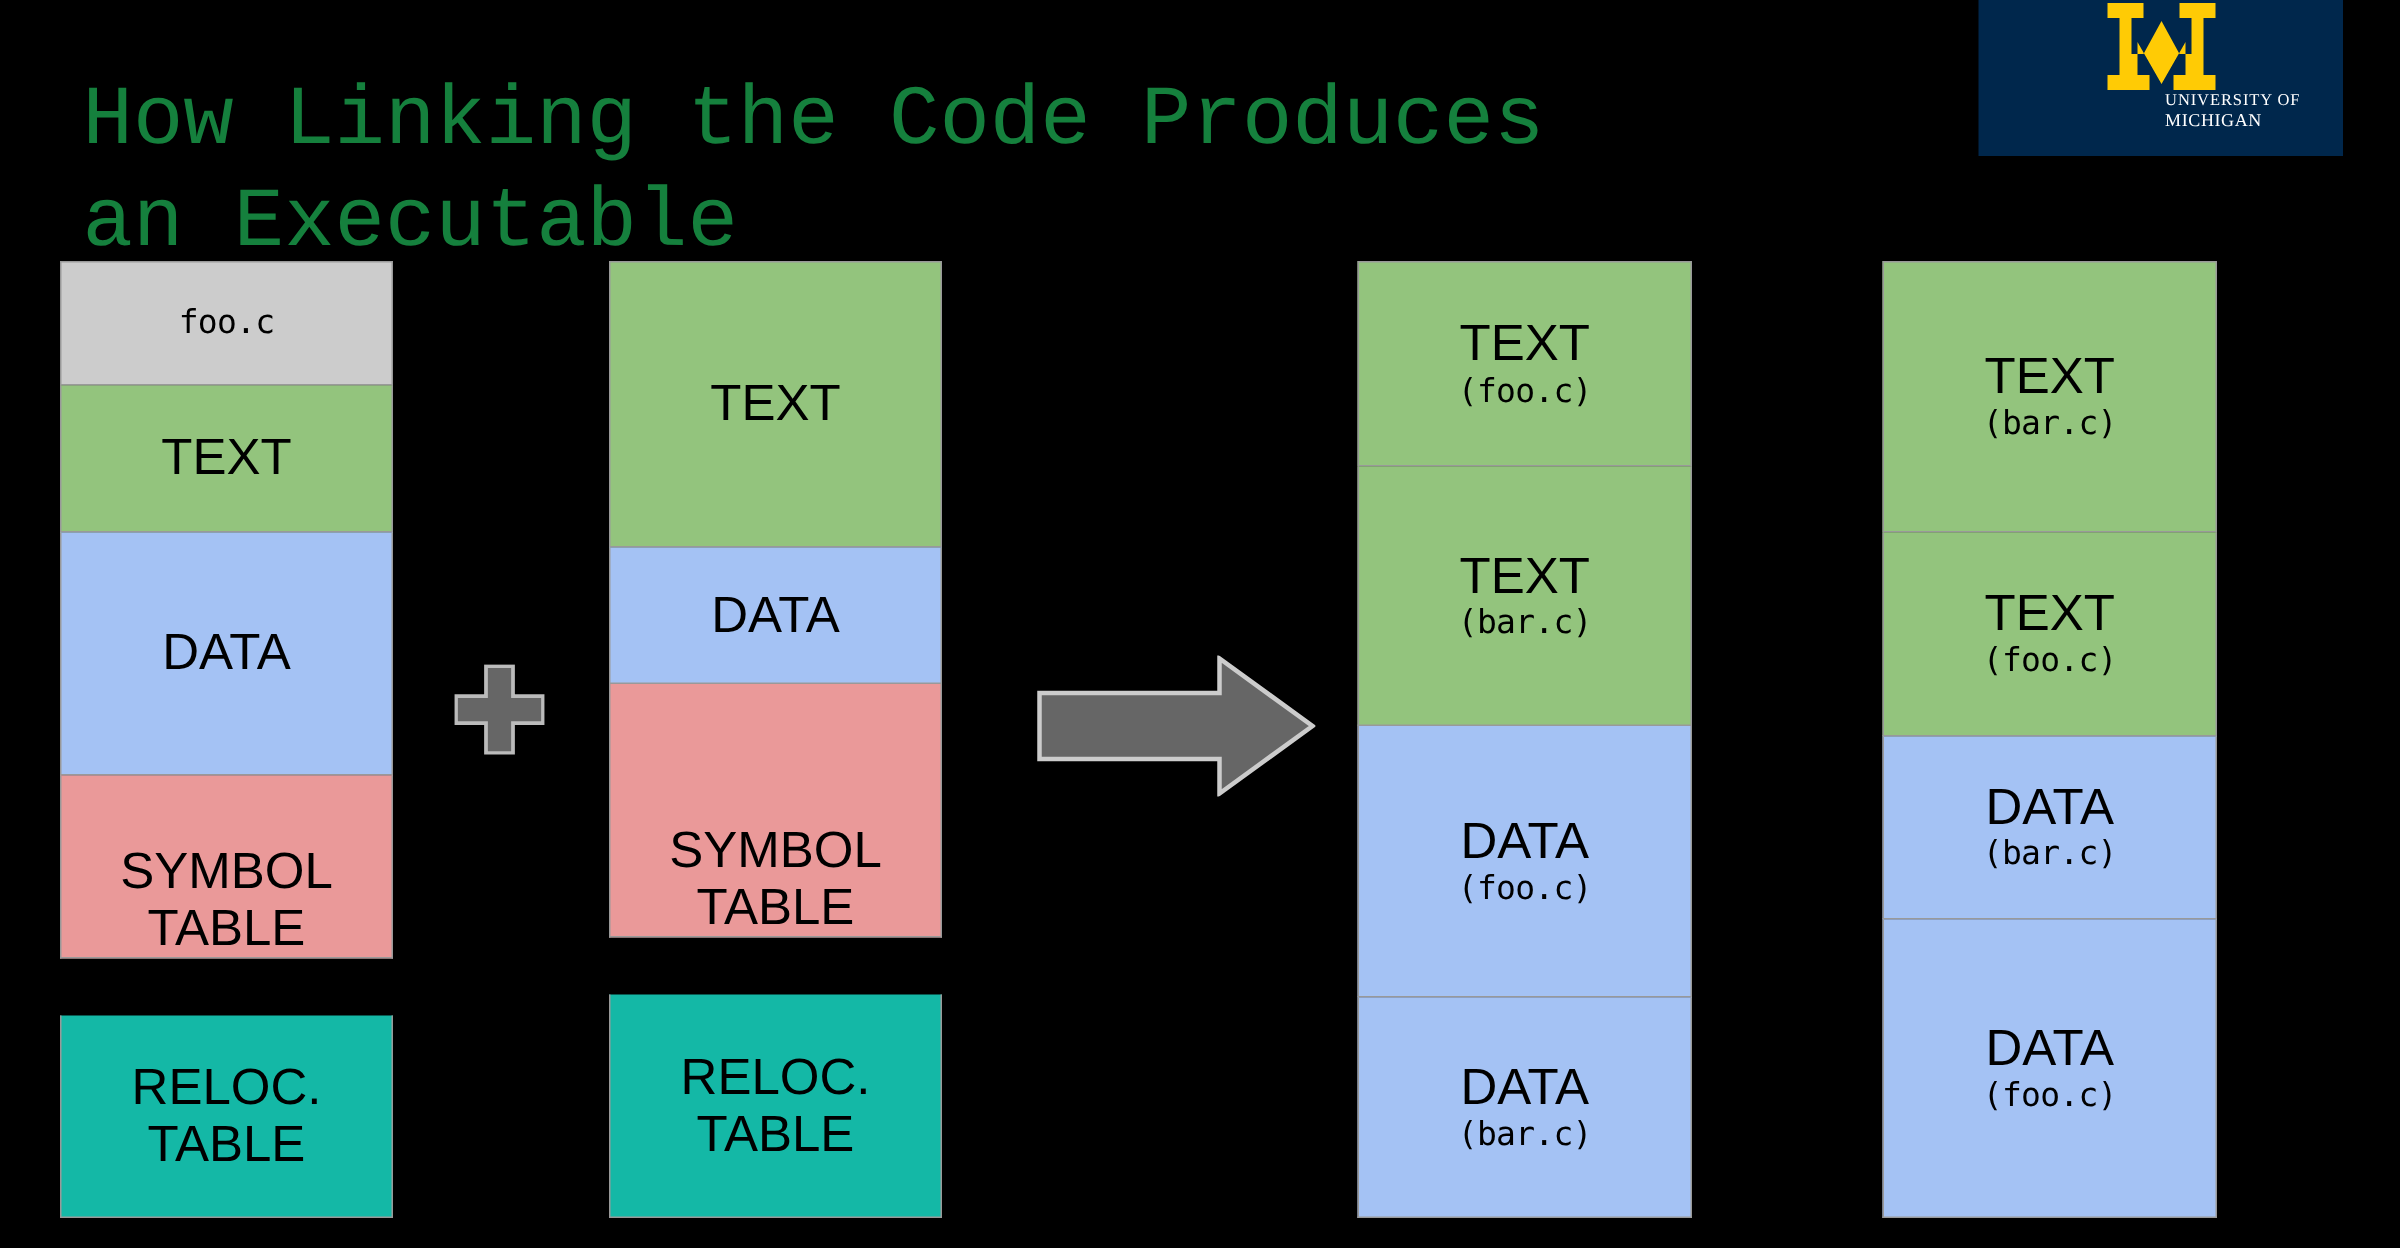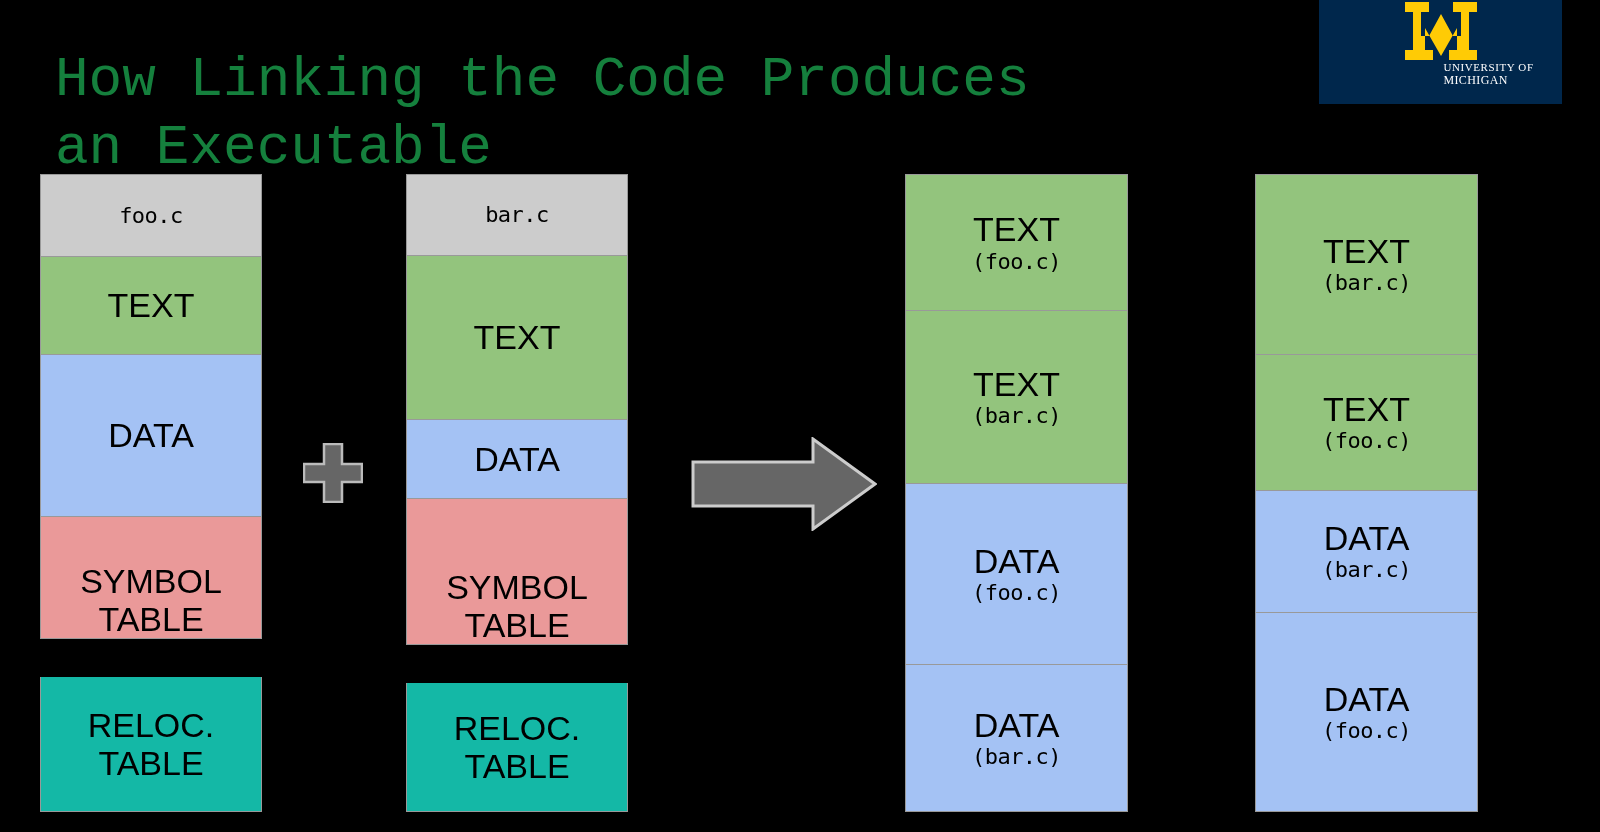--- a/index.html
+++ b/index.html
@@ -152,23 +152,20 @@
     <div class="seg c-pink" style="flex: 130 0 0px;">
       <span class="sans two-line">SYMBOL</span>
       <span class="sans two-line">TABLE</span>
     </div>
     <div class="seg c-yellow" style="flex: 144 0 0px;">
       <span class="sans two-line">RELOC.</span>
       <span class="sans two-line">TABLE</span>
     </div>
   </div>
 <div class="column" id="col-bar">
-    <div class="seg c-gray" style="flex: 86 0 0px;">
-      <span class="mono">bar.c</span>
-    </div>
     <div class="seg c-green" style="flex: 175 0 0px;">
       <span class="sans">TEXT</span>
     </div>
     <div class="seg c-blue" style="flex: 84 0 0px;">
       <span class="sans">DATA</span>
     </div>
     <div class="seg c-pink" style="flex: 156 0 0px;">
       <span class="sans two-line">SYMBOL</span>
       <span class="sans two-line">TABLE</span>
     </div>

